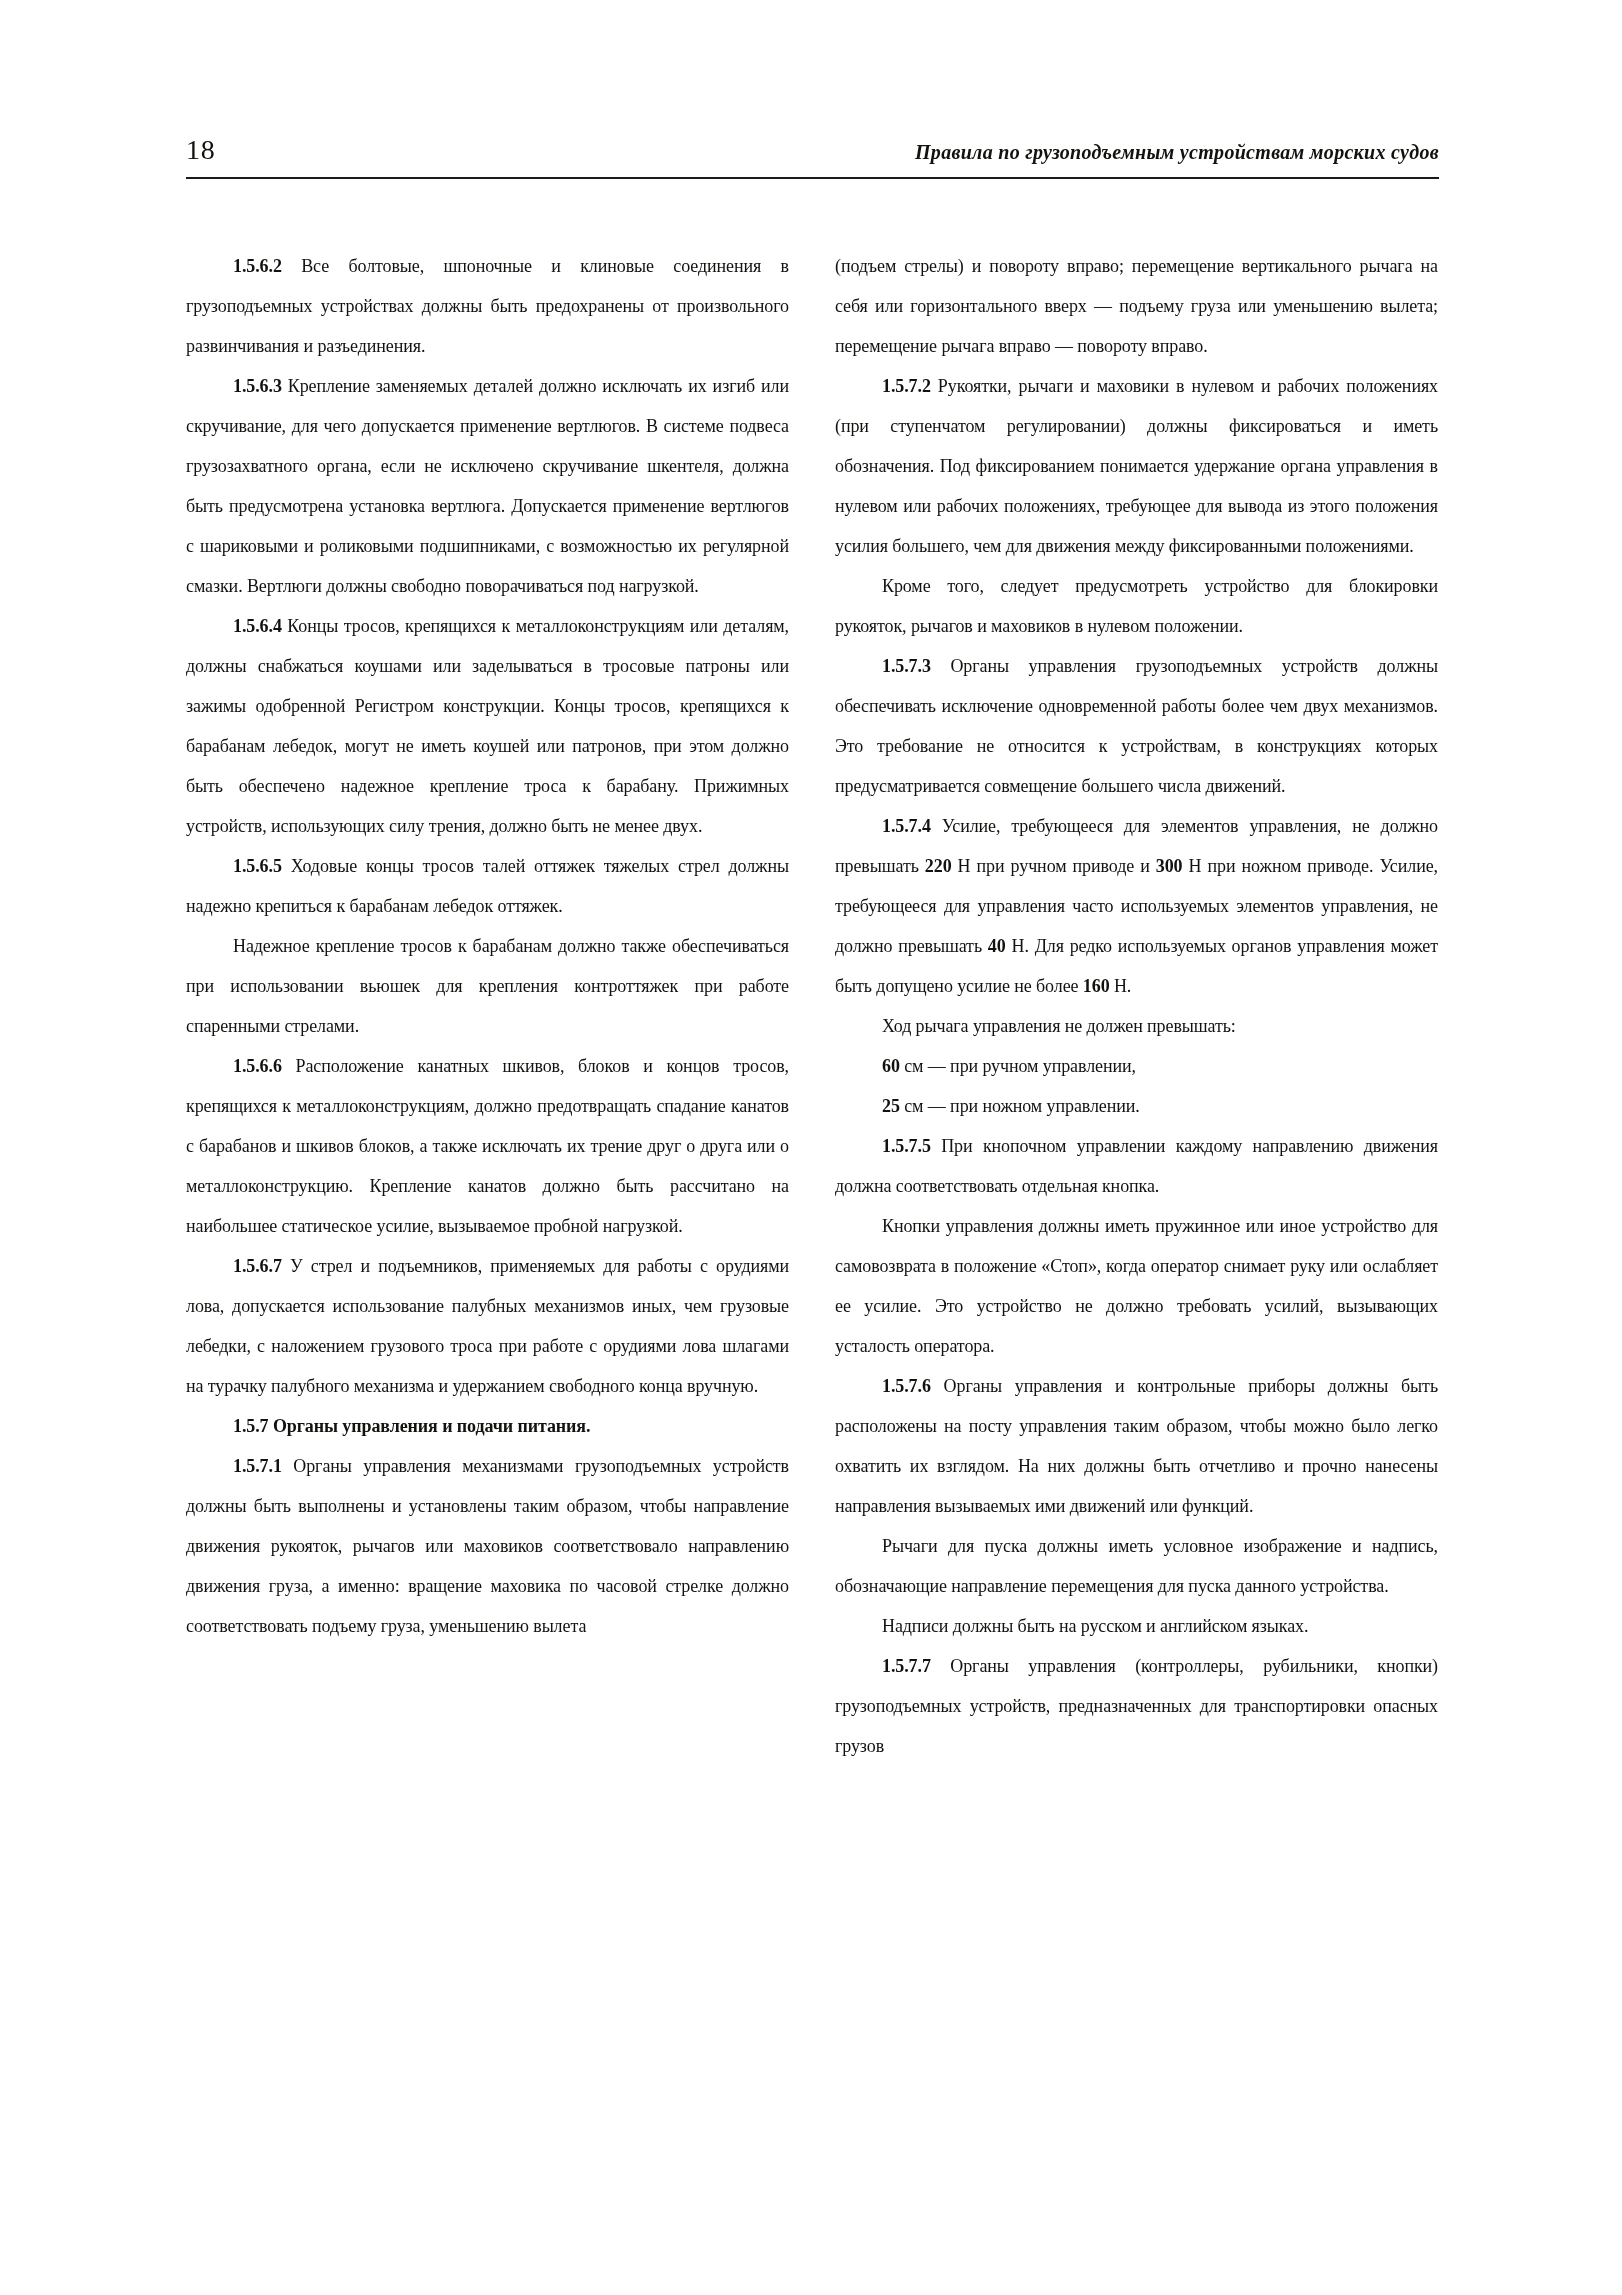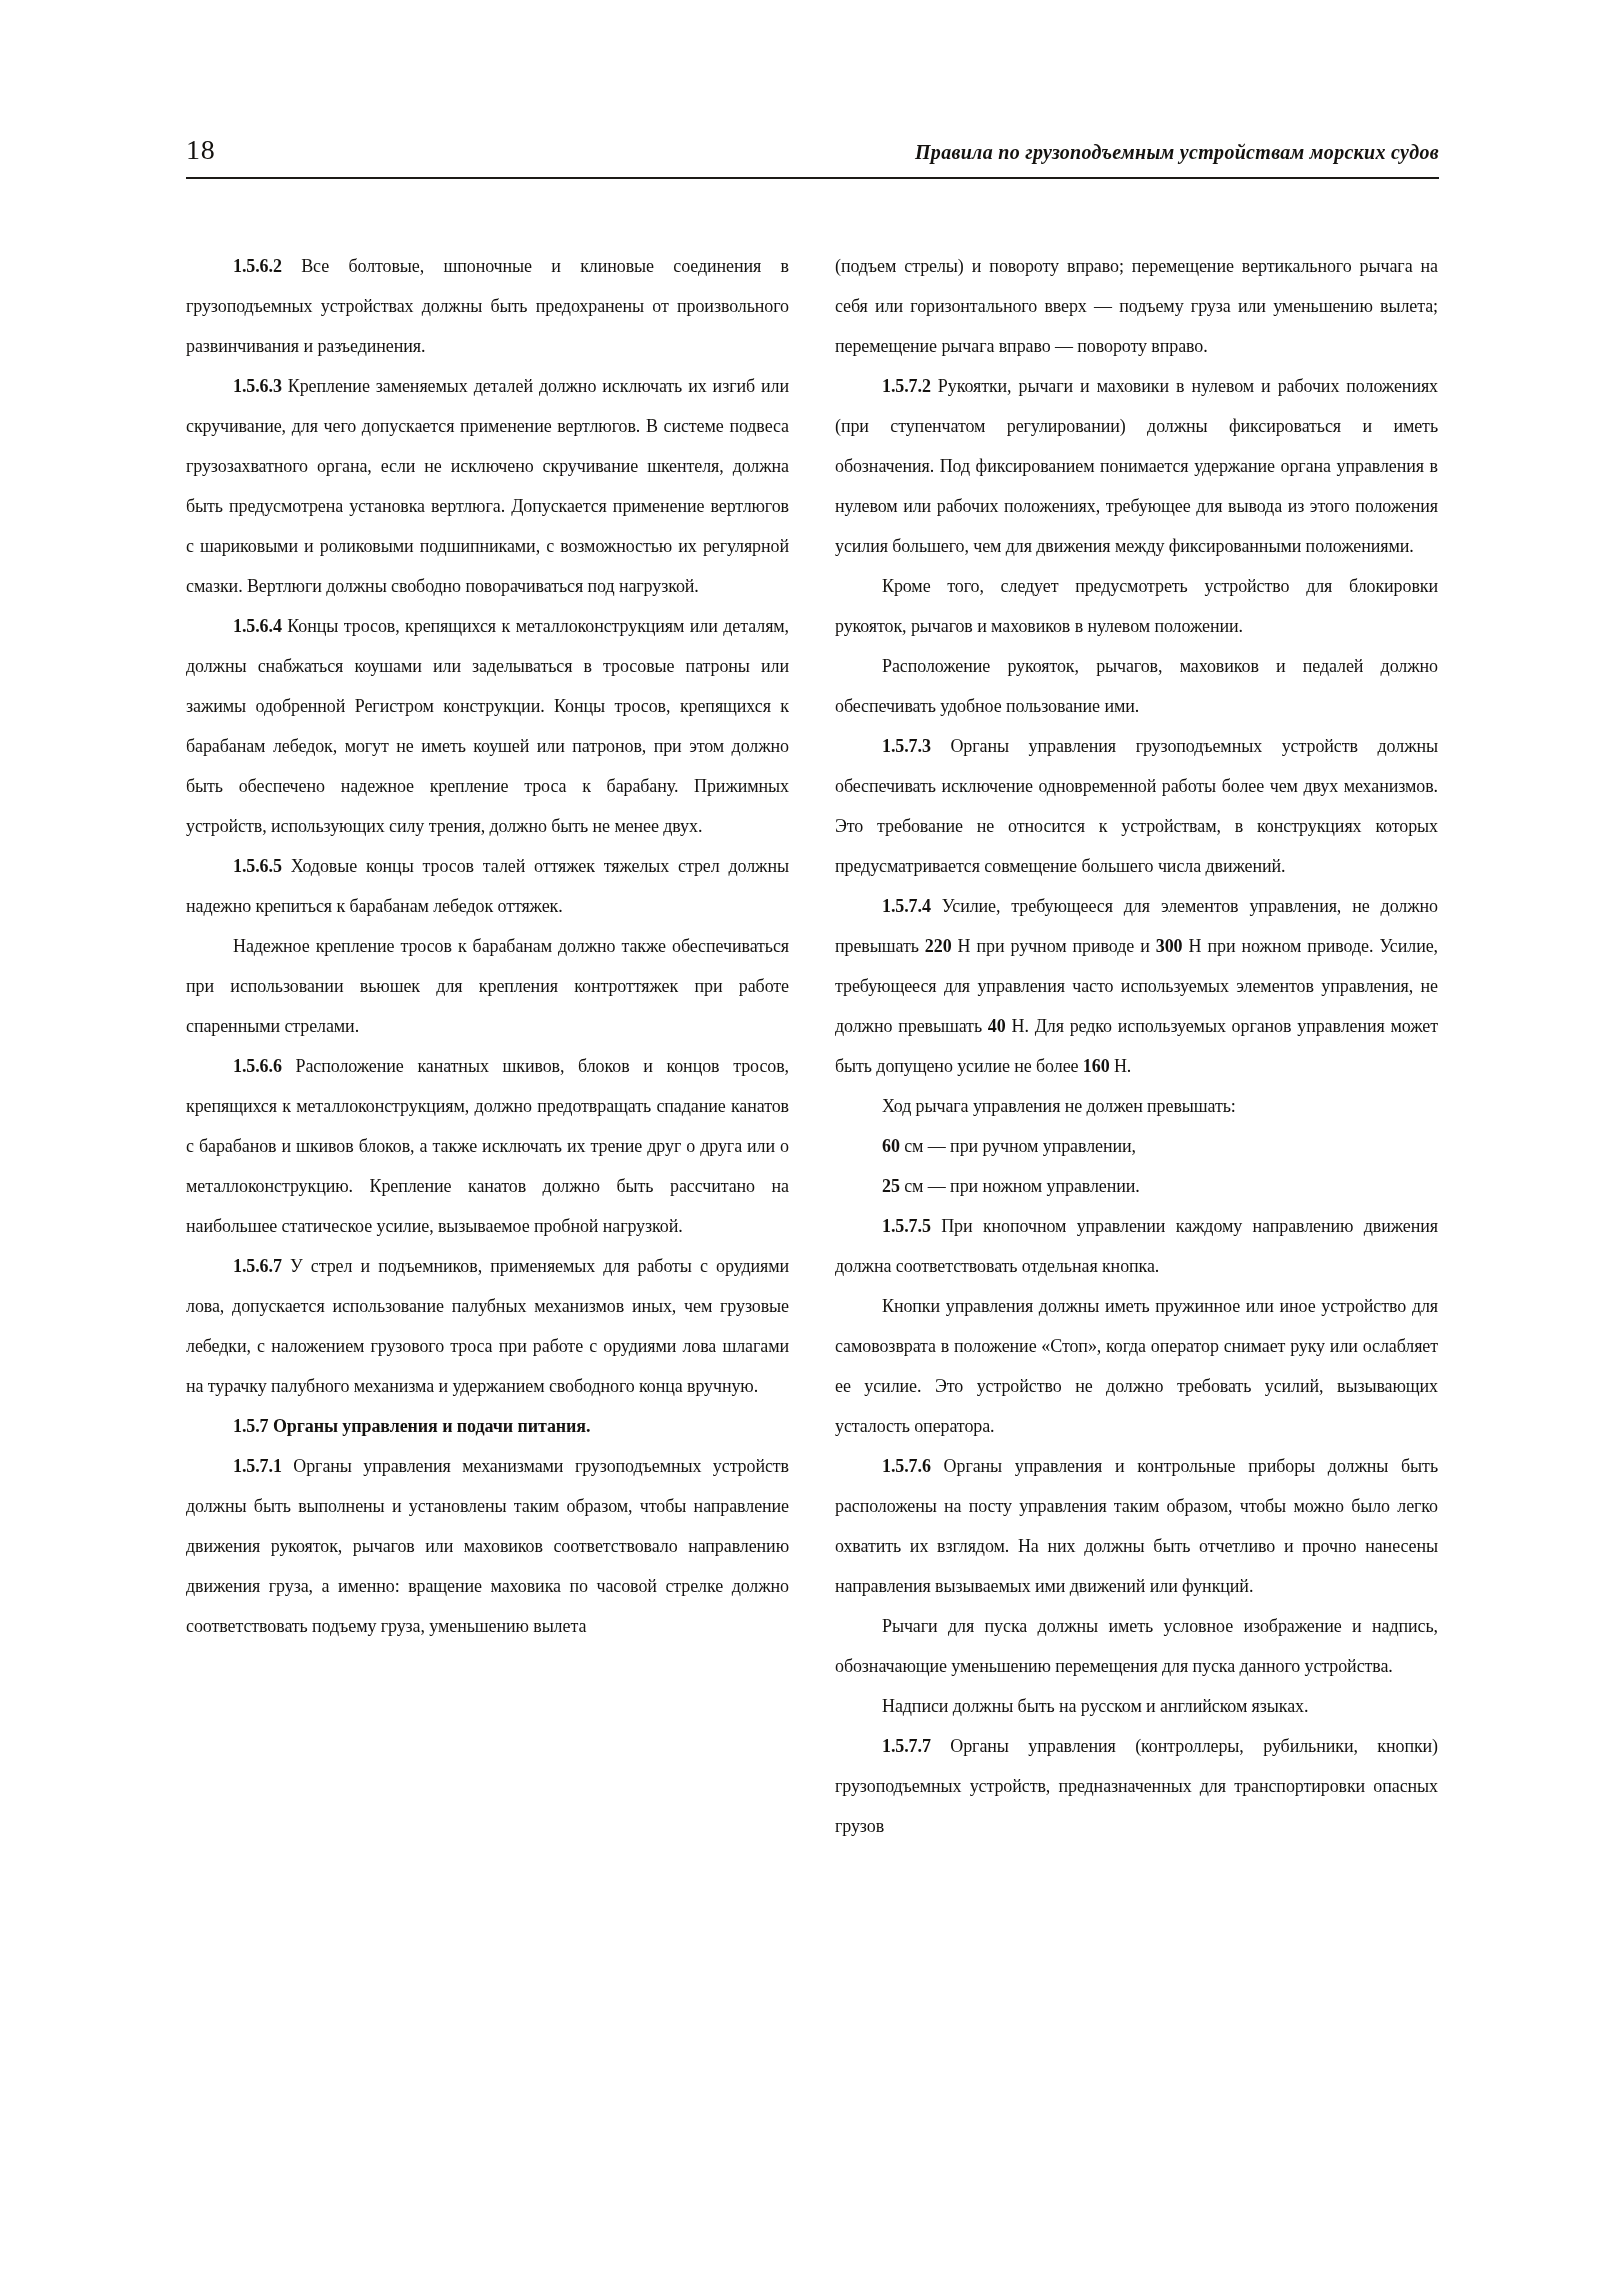--- a/index.html
+++ b/index.html
@@ -73,30 +73,29 @@
           <p class="para">Надежное крепление тросов к барабанам должно также обеспечиваться при использовании вьюшек для крепления контроттяжек при работе спаренными стрелами.</p>
           <p class="para"><b>1.5.6.6 </b>Расположение канатных шкивов, блоков и концов тросов, крепящихся к металлоконструкциям, должно предотвращать спадание канатов с барабанов и шкивов блоков, а также исключать их трение друг о друга или о металлоконструкцию. Крепление канатов должно быть рассчитано на наибольшее статическое усилие, вызываемое пробной нагрузкой.</p>
           <p class="para"><b>1.5.6.7 </b>У стрел и подъемников, применяемых для работы с орудиями лова, допускается использование палубных механизмов иных, чем грузовые лебедки, с наложением грузового троса при работе с орудиями лова шлагами на турачку палубного механизма и удержанием свободного конца вручную.</p>
           <p class="para bold"><b>1.5.7 </b>Органы управления и подачи питания.</p>
           <p class="para"><b>1.5.7.1 </b>Органы управления механизмами грузоподъемных устройств должны быть выполнены и установлены таким образом, чтобы направление движения рукояток, рычагов или маховиков соответствовало направлению движения груза, а именно: вращение маховика по часовой стрелке должно соответствовать подъему груза, уменьшению вылета</p>
         </div>
       <div class="col" id="col-right">
           <p class="para noindent">(подъем стрелы) и повороту вправо; перемещение вертикального рычага на себя или горизонтального вверх — подъему груза или уменьшению вылета; перемещение рычага вправо — повороту вправо.</p>
           <p class="para"><b>1.5.7.2 </b>Рукоятки, рычаги и маховики в нулевом и рабочих положениях (при ступенчатом регулировании) должны фиксироваться и иметь обозначения. Под фиксированием понимается удержание органа управления в нулевом или рабочих положениях, требующее для вывода из этого положения усилия большего, чем для движения между фиксированными положениями.</p>
           <p class="para">Кроме того, следует предусмотреть устройство для блокировки рукояток, рычагов и маховиков в нулевом положении.</p>
-          <p class="para">Расположение рукояток, рычагов, маховиков и педалей должно обеспечивать удобное пользование ими.</p>
           <p class="para"><b>1.5.7.3 </b>Органы управления грузоподъемных устройств должны обеспечивать исключение одновременной работы более чем двух механизмов. Это требование не относится к устройствам, в конструкциях которых предусматривается совмещение большего числа движений.</p>
           <p class="para"><b>1.5.7.4 </b>Усилие, требующееся для элементов управления, не должно превышать <b>220</b> Н при ручном приводе и <b>300</b> Н при ножном приводе. Усилие, требующееся для управления часто используемых элементов управления, не должно превышать <b>40</b> Н. Для редко используемых органов управления может быть допущено усилие не более <b>160</b> Н.</p>
           <p class="para">Ход рычага управления не должен превышать:</p>
           <p class="para"><b>60</b> см — при ручном управлении,</p>
           <p class="para"><b>25</b> см — при ножном управлении.</p>
           <p class="para"><b>1.5.7.5 </b>При кнопочном управлении каждому направлению движения должна соответствовать отдельная кнопка.</p>
           <p class="para">Кнопки управления должны иметь пружинное или иное устройство для самовозврата в положение «Стоп», когда оператор снимает руку или ослабляет ее усилие. Это устройство не должно требовать усилий, вызывающих усталость оператора.</p>
           <p class="para"><b>1.5.7.6 </b>Органы управления и контрольные приборы должны быть расположены на посту управления таким образом, чтобы можно было легко охватить их взглядом. На них должны быть отчетливо и прочно нанесены направления вызываемых ими движений или функций.</p>
-          <p class="para">Рычаги для пуска должны иметь условное изображение и надпись, обозначающие уменьшению перемещения для пуска данного устройства.</p>
+          <p class="para">Рычаги для пуска должны иметь условное изображение и надпись, обозначающие направление перемещения для пуска данного устройства.</p>
           <p class="para">Надписи должны быть на русском и английском языках.</p>
           <p class="para"><b>1.5.7.7 </b>Органы управления (контроллеры, рубильники, кнопки) грузоподъемных устройств, предназначенных для транспортировки опасных грузов</p>
         </div>
     </div>
 
   </div>
 </div>
 
 
 </body></html>

